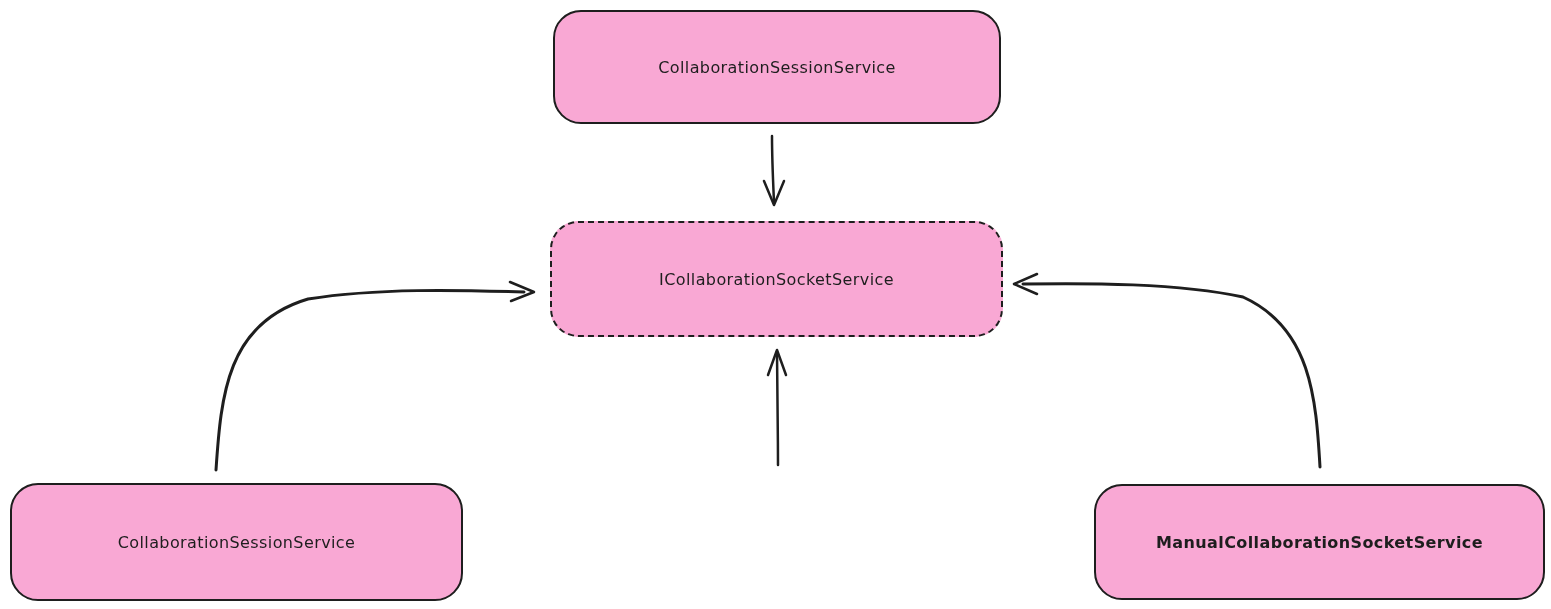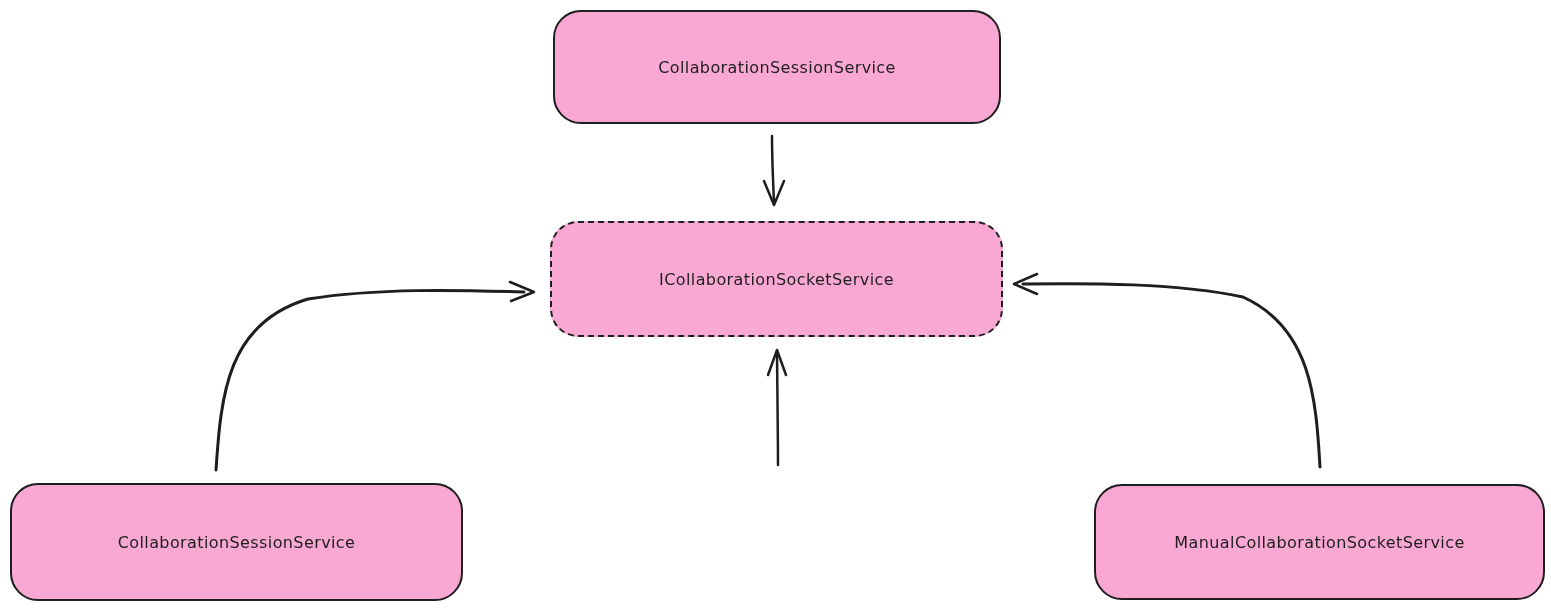--- a/index.html
+++ b/index.html
@@ -37,21 +37,21 @@
     font-size: 16px;
     letter-spacing: 0.4px;
   }
   .node.dashed {
     border-style: dashed;
   }
   .node-top      { left: 553px;  top: 10px;  width: 448px; height: 114px; }
   .node-middle   { left: 550px;  top: 221px; width: 453px; height: 116px; }
   .node-bleft    { left: 10px;   top: 483px; width: 453px; height: 118px; }
   .node-bmid     { left: 553px;  top: 484px; width: 448px; height: 116px; }
-  .node-bright   { left: 1094px; top: 484px; width: 451px; height: 116px; }
+  .node-bright   { left: 1094px; top: 484px; width: 451px; height: 116px; font-weight: bold; }
   .node-label {
     padding: 0 14px;
     pointer-events: none;
   }
 </style>
 </head>
 <body>
 
 <div class="canvas">
 

